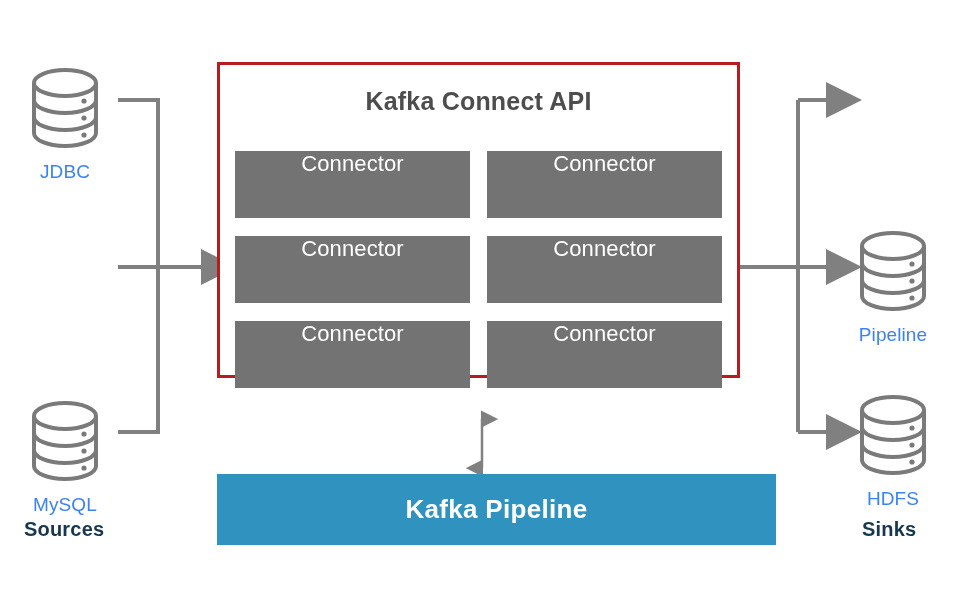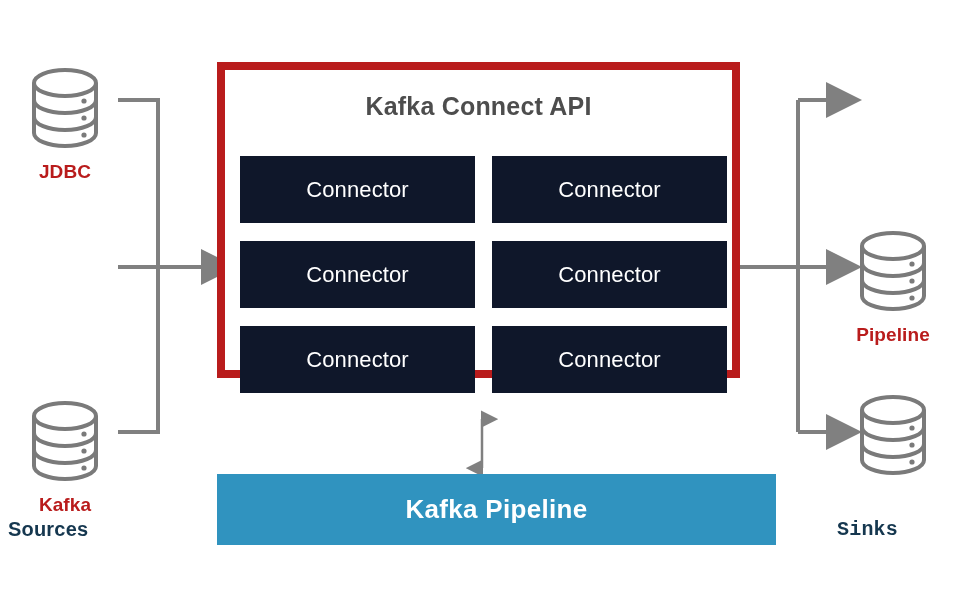--- a/index.html
+++ b/index.html
@@ -23,22 +23,22 @@
   .db-node { position: absolute; width: 110px; }
   .db-icon {
     width: 78px;
     height: 86px;
     display: block;
     margin: 0 auto;
   }
   .db-label {
     text-align: center;
     font-size: 19px;
-    color: #b91c1c;
-    font-weight: 700;
+    color: #3b82f6;
+    font-weight: 400;
     margin-top: 10px;
     letter-spacing: 0.1px;
     white-space: nowrap;
   }
   .db-node.right .db-label { }
 
   
   .group-caption {
     position: absolute;
     font-size: 20px;
@@ -49,21 +49,21 @@
   }
 
   
   #connect-box {
     position: absolute;
     left: 217px;
     top: 62px;
     width: 523px;
     height: 316px;
     box-sizing: border-box;
-    border: 8px solid #b91c1c;
+    border: 3px solid #b91c1c;
     background: #ffffff;
   }
   #connect-title {
     text-align: center;
     font-size: 25px;
     font-weight: bold;
     color: #4d4d4d;
     margin-top: 22px;
     letter-spacing: 0.2px;
   }
@@ -72,23 +72,22 @@
     left: 15px;
     top: 86px;
     width: 487px;
     display: grid;
     grid-template-columns: 1fr 1fr;
     grid-template-rows: 67px 67px 67px;
     column-gap: 17px;
     row-gap: 18px;
   }
   .connector-box {
-    background: #0f172a;
+    background: #737373;
     display: flex;
-    align-items: center;
     justify-content: center;
     color: #ffffff;
     font-size: 22px;
     font-weight: 400;
     letter-spacing: 0.1px;
   }
 
   
   #pipeline-bar {
     position: absolute;
@@ -182,24 +181,24 @@
         <path d="M8,18 L8,68 a31,13 0 0 0 62,0 L70,18"></path>
         <path d="M8,35 a31,13 0 0 0 62,0"></path>
         <path d="M8,52 a31,13 0 0 0 62,0"></path>
       </g>
       <g fill="#7a7a7a">
         <circle cx="58" cy="36" r="2.6"></circle>
         <circle cx="58" cy="53" r="2.6"></circle>
         <circle cx="58" cy="70" r="2.6"></circle>
       </g>
     </svg>
-    <div class="db-label">Kafka</div>
-  </div>
-
-  <div class="group-caption" style="left:8px; top:518px;">Sources</div>
+    <div class="db-label">MySQL</div>
+  </div>
+
+  <div class="group-caption" style="left:24px; top:518px;">Sources</div>
 
   <div id="connect-box">
     <div id="connect-title">Kafka Connect API</div>
 
     <div id="connector-grid">
       <div class="connector-box">
         <span>Connector</span>
       </div>
       <div class="connector-box">
         <span>Connector</span>
@@ -248,17 +247,18 @@
         <path d="M8,18 L8,68 a31,13 0 0 0 62,0 L70,18"></path>
         <path d="M8,35 a31,13 0 0 0 62,0"></path>
         <path d="M8,52 a31,13 0 0 0 62,0"></path>
       </g>
       <g fill="#7a7a7a">
         <circle cx="58" cy="36" r="2.6"></circle>
         <circle cx="58" cy="53" r="2.6"></circle>
         <circle cx="58" cy="70" r="2.6"></circle>
       </g>
     </svg>
-  </div>
-
-  <div class="group-caption" style="left:837px; top:518px;font-family:Liberation Mono, monospace;">Sinks</div>
+    <div class="db-label">HDFS</div>
+  </div>
+
+  <div class="group-caption" style="left:862px; top:518px;">Sinks</div>
 
 </div>
 
 </body></html>

